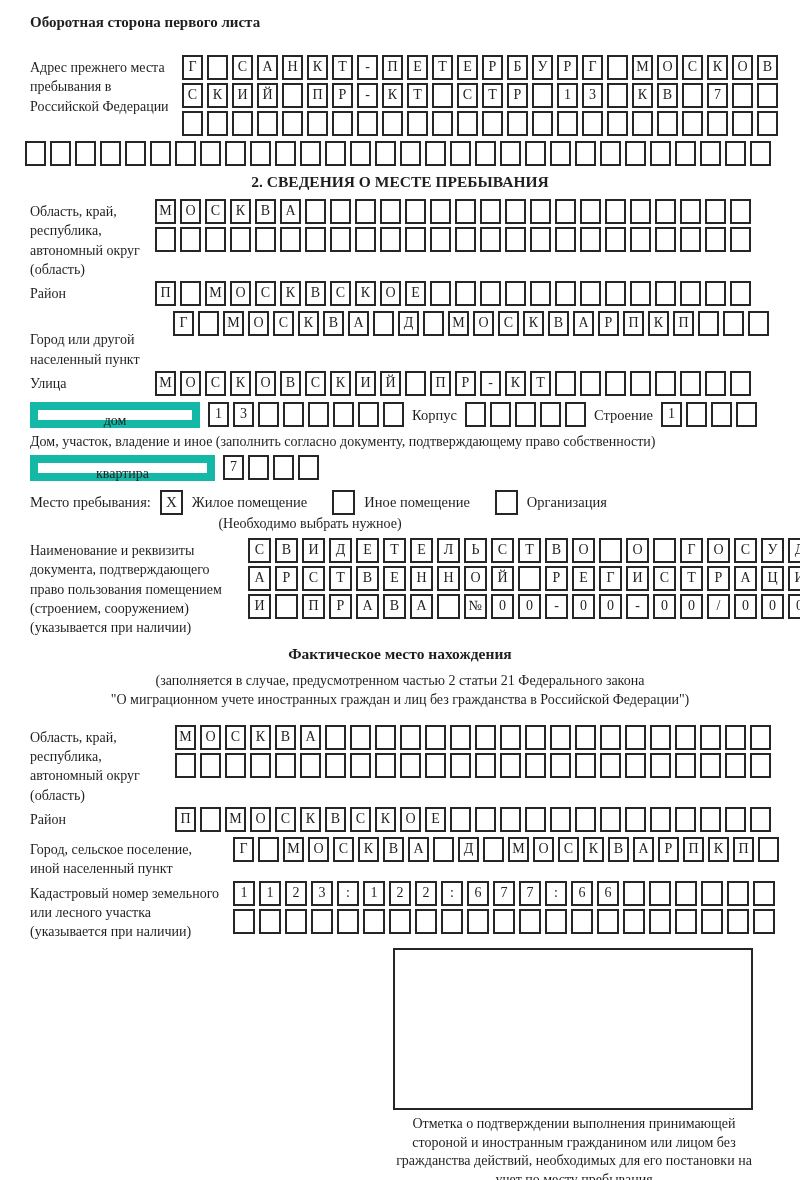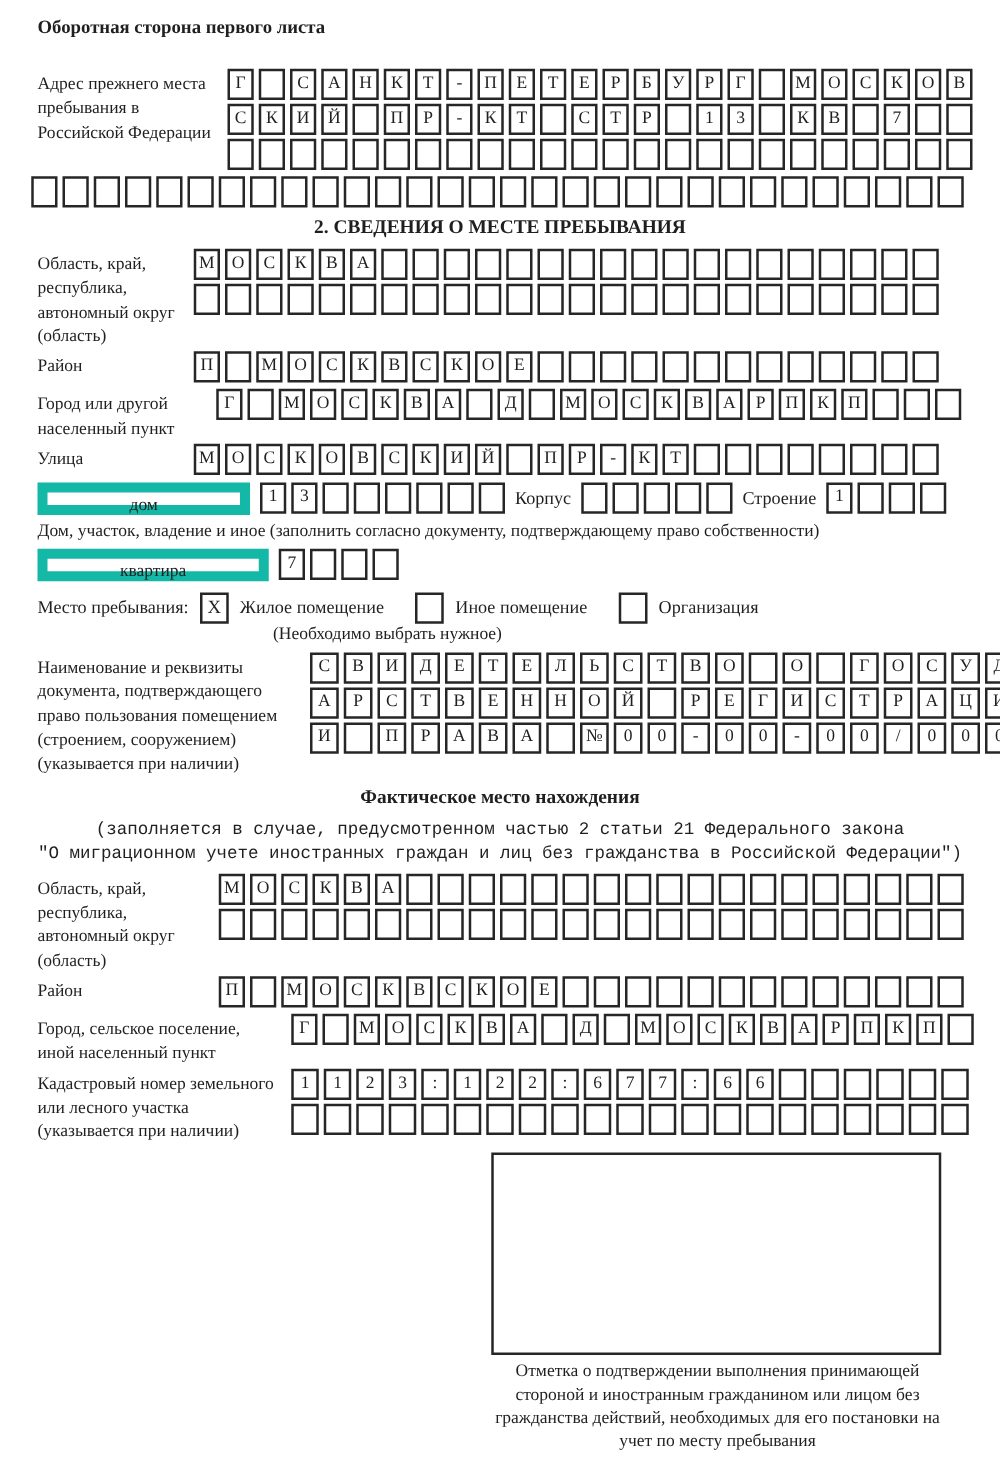--- a/index.html
+++ b/index.html
@@ -15,21 +15,21 @@
     font-size:15px;
     padding-right:28px;
     margin-bottom:24px;
     font-weight:bold;
   }
 
   .group { display:flex; align-items:flex-start; margin-bottom:2px; }
   .lbl { flex:none; font-size:14px; line-height:1.38; padding-top:3px; }
   .w152 { width:152px; }
   .w125 { width:125px; }
-  .w143 { width:143px; }
+  .w143 { width:143px;margin-top:16px; }
   .w218 { width:218px; padding-right:22px; }
   .w145 { width:145px; }
   .w203 { width:203px; padding-right:8px; }
 
   .rows { flex:1 1 auto; }
   .cellrow { display:flex; gap:4px; margin-bottom:3px; }
   .cell {
     flex:none; width:21px; height:25px;
     border:2px solid #262626;
     text-align:center; font-size:14px; line-height:20px;
@@ -56,21 +56,21 @@
 
   .stayrow { display:flex; align-items:center; gap:9px; margin:6px 0 1px 0; font-size:14.5px; }
   .stayrow .txt { line-height:26px; }
   .chk {
     flex:none; width:23px; height:25px; border:2px solid #262626;
     text-align:center; font-size:15px; line-height:20px;
   }
   .gap28 { margin-left:16px; }
   .stay-cap { width:560px; text-align:center; font-size:14px; margin:1px 0 6px 0; }
 
-  .facts-note { text-align:center; font-size:14px; line-height:1.4; margin-bottom:5px;font-family:Liberation Mono, monospace; }
+  .facts-note { text-align:center; font-size:14px; line-height:1.4; margin-bottom:15px; }
 
   .stamp-wrap { margin-top:6px; margin-left:363px; width:362px; }
   .stamp-box { width:360px; height:162px; border:2px solid #262626; margin-bottom:5px; }
   .stamp-cap { text-align:center; font-size:14px; line-height:1.35; }
 </style>
 </head>
 <body>
 
 <div class="page">
 

